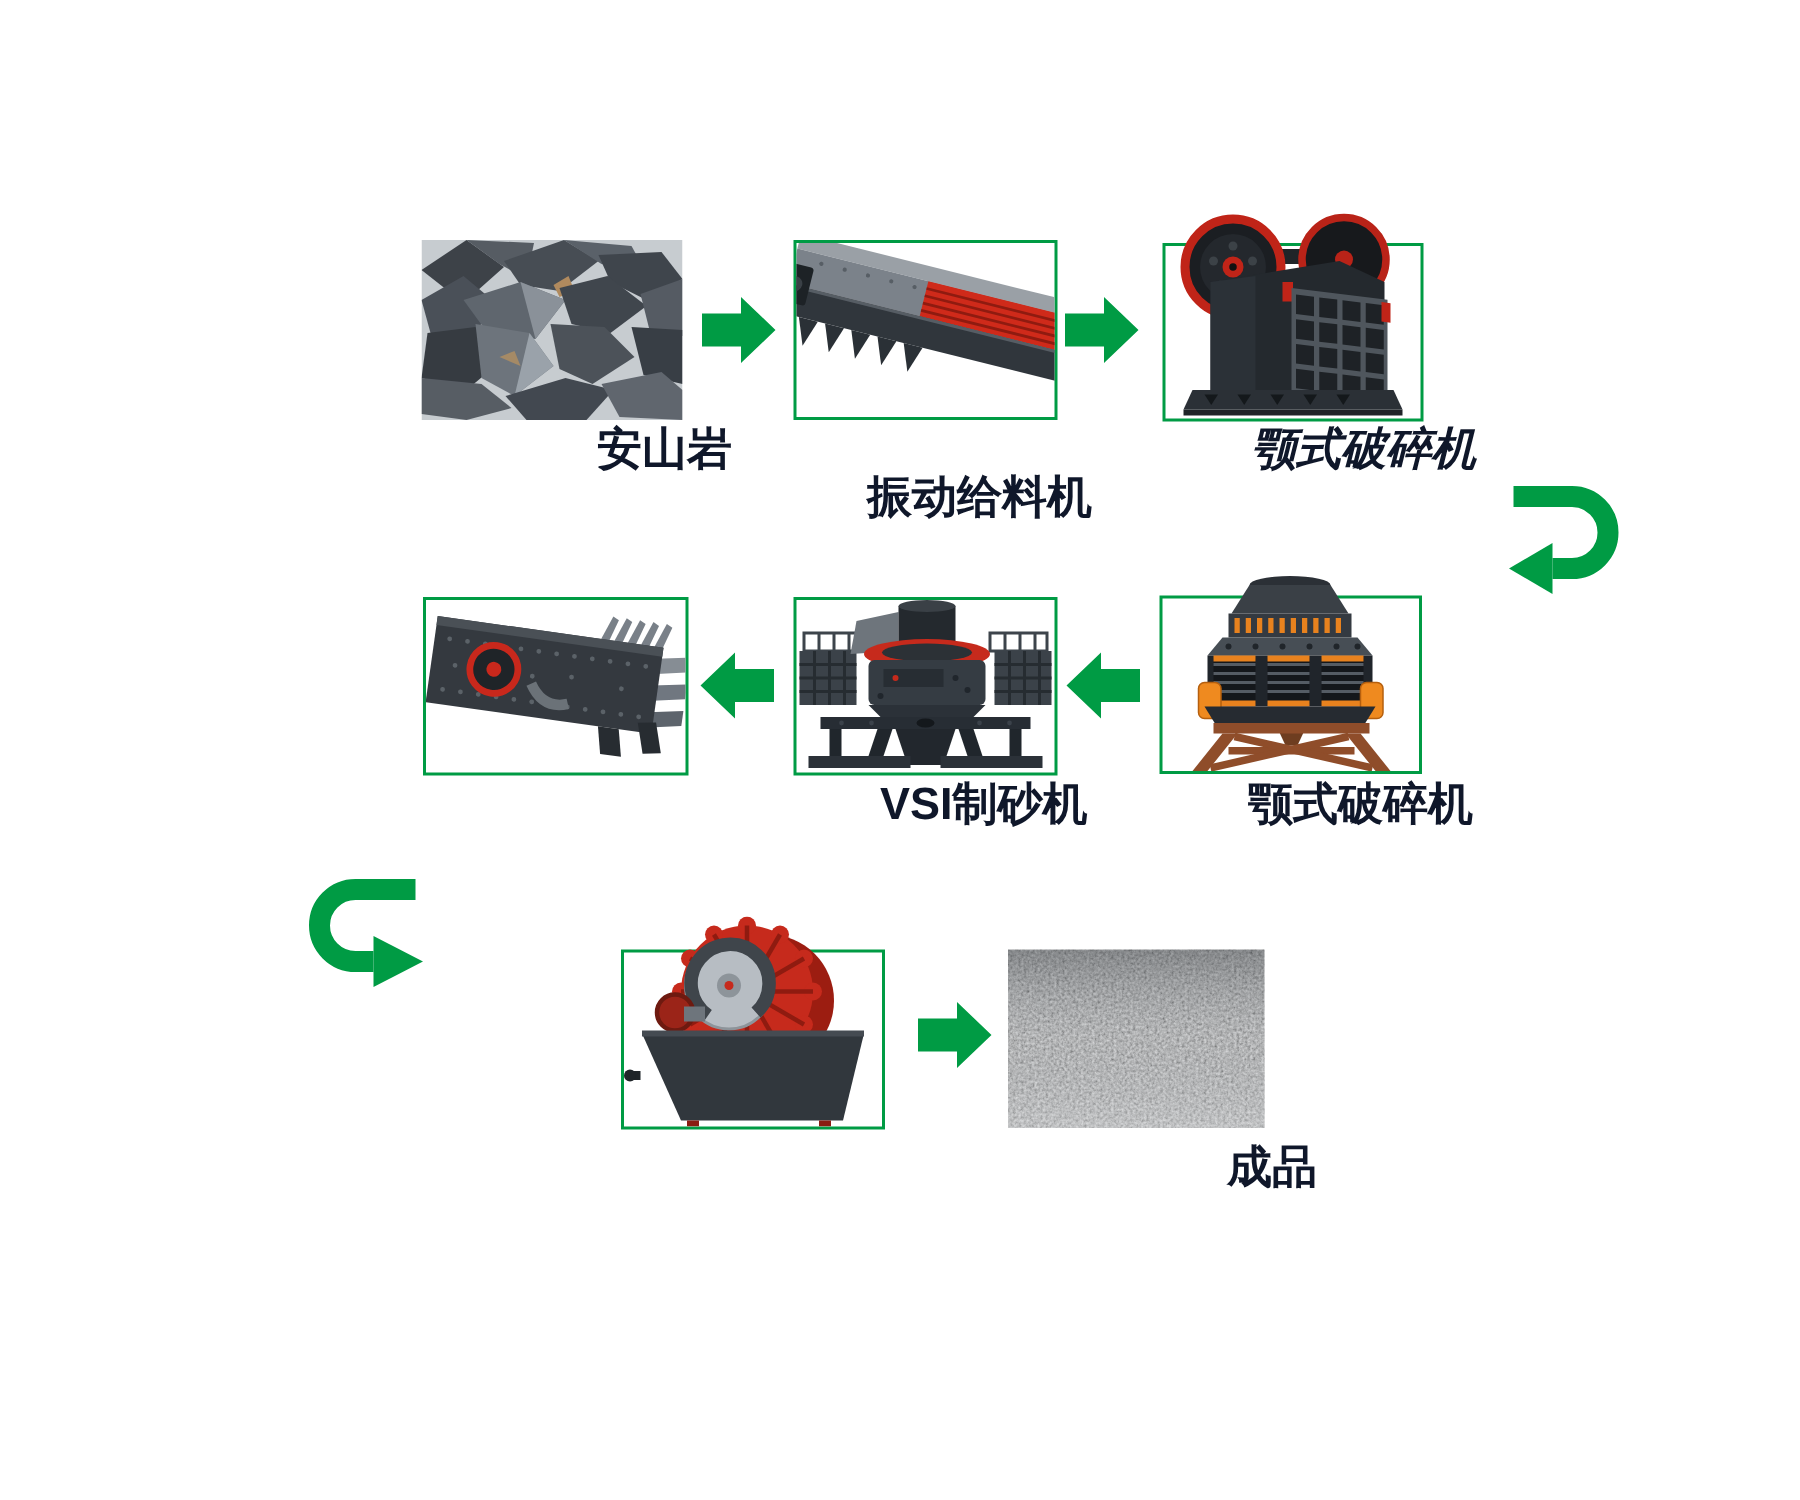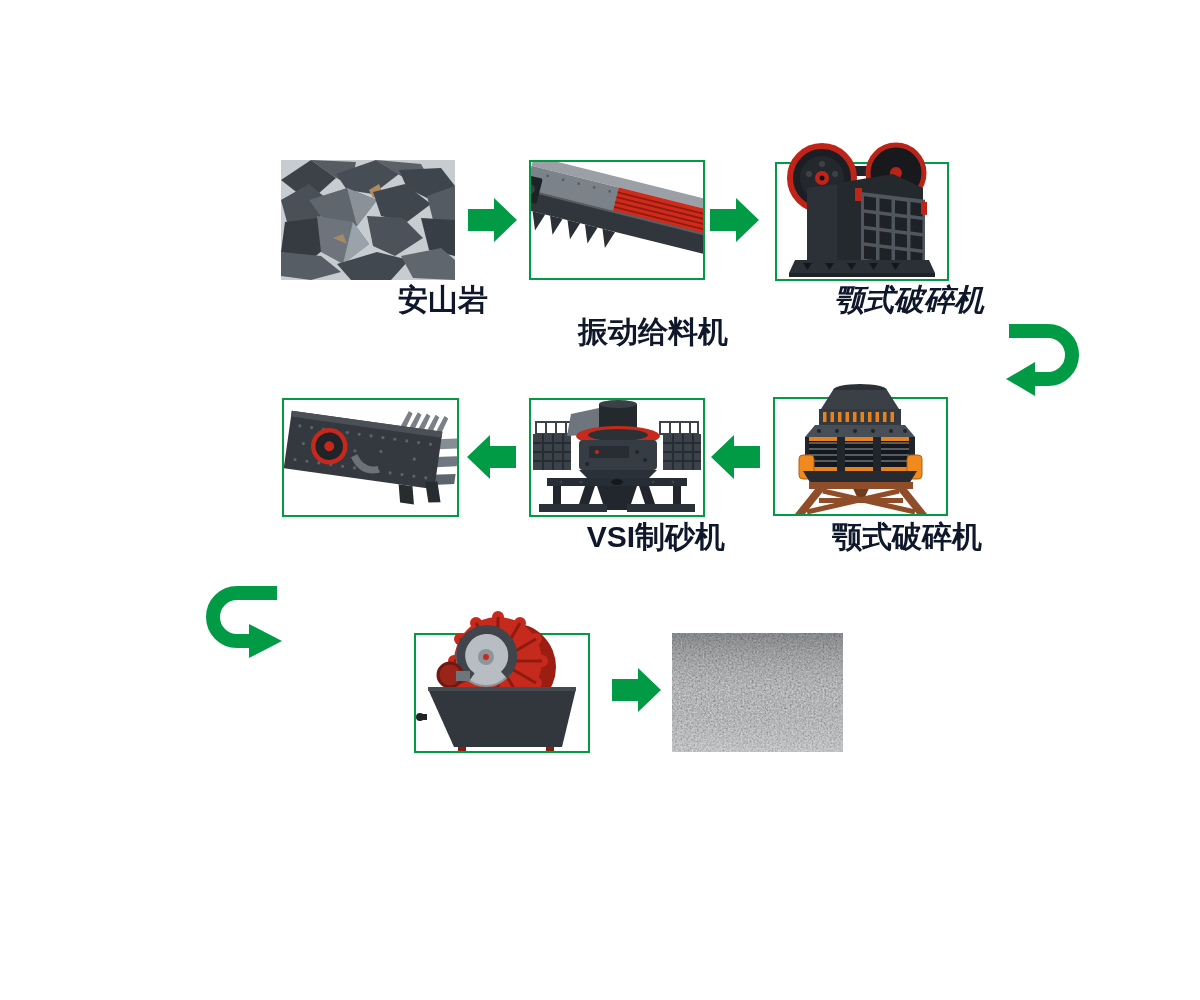--- a/index.html
+++ b/index.html
@@ -400,14 +400,15 @@
       <rect width="171" height="119" filter="url(#sandNoise)" opacity="0.85"></rect>
       <rect width="171" height="119" fill="url(#sandShade)"></rect>
     </svg>
   </div>
 
   <div class="label" style="left:248px;top:283px;">安山岩</div>
   <div class="label" style="left:488px;top:283px;margin-top:32px;">振动给料机</div>
   <div class="label" style="left:744px;top:283px;font-style:italic;">颚式破碎机</div>
   <div class="label" style="left:742px;top:520px;">颚式破碎机</div>
   <div class="label" style="left:485px;top:520px;">VSI制砂机</div>
+  <div class="label" style="left:638px;top:762px;">成品</div>
 
 </div>
 
 </body></html>

